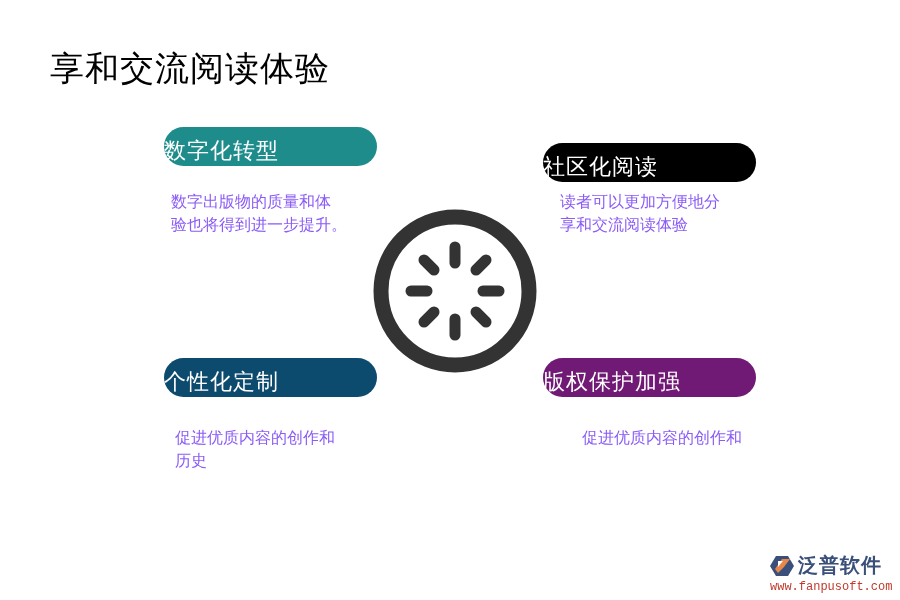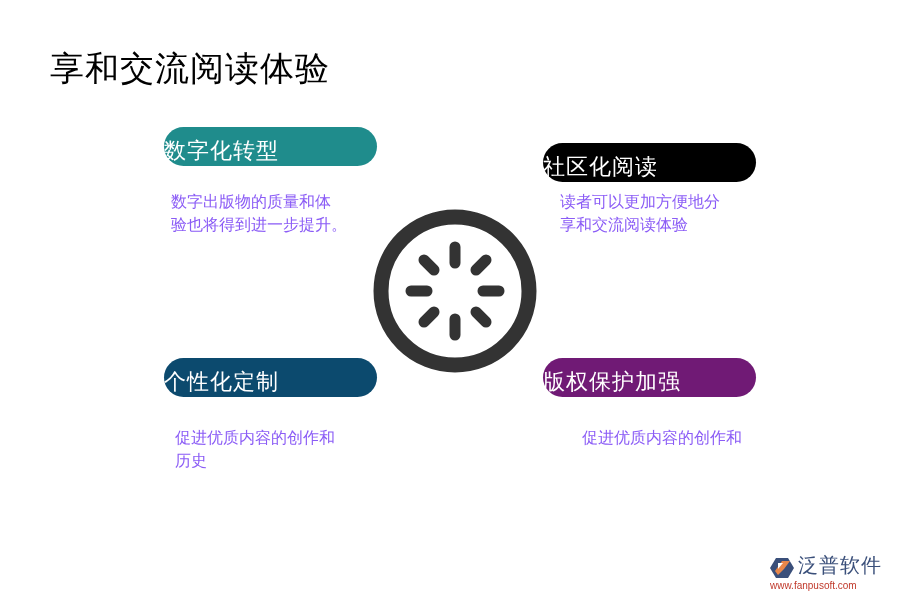--- a/index.html
+++ b/index.html
@@ -19,23 +19,23 @@
     color: #ffffff; font-size: 22px; line-height: 48px; text-align: left;
     letter-spacing: 1px;
   }
   .desc {
     position: absolute; font-size: 16px; color: #8b5cf6; line-height: 23px;
     width: 200px;
     font-family: "DejaVu Serif", "Liberation Serif", serif;
   }
   .center-icon { position: absolute; left: 373px; top: 209px; width: 164px; height: 164px; }
   .logo { position: absolute; left: 770px; top: 552px; width: 125px; height: 44px; }
-  .logo-row { display: flex; align-items: flex-end; }
+  .logo-row { display: flex; align-items: center; font-weight: bold; }
   .logo-text { font-size: 20px; color: #3a4f7a; margin-left: 4px; letter-spacing: 1px; }
-  .logo-url { font-size: 10px; color: #c0392b; font-family: Liberation Sans, sans-serif; margin-top: 1px; }
+  .logo-url { font-size: 12px; color: #c0392b; font-family: Liberation Mono, monospace; margin-top: 1px; }
 </style>
 </head>
 <body>
 
 <div class="title">享和交流阅读体验</div>
 
 <div class="pill" style="left:164px; top:127px; background:#1f8c8c;">数字化转型</div>
 <div class="desc" style="left:171px; top:190px;">
   <div>数字出版物的质量和体</div>
   <div>验也将得到进一步提升。</div>

